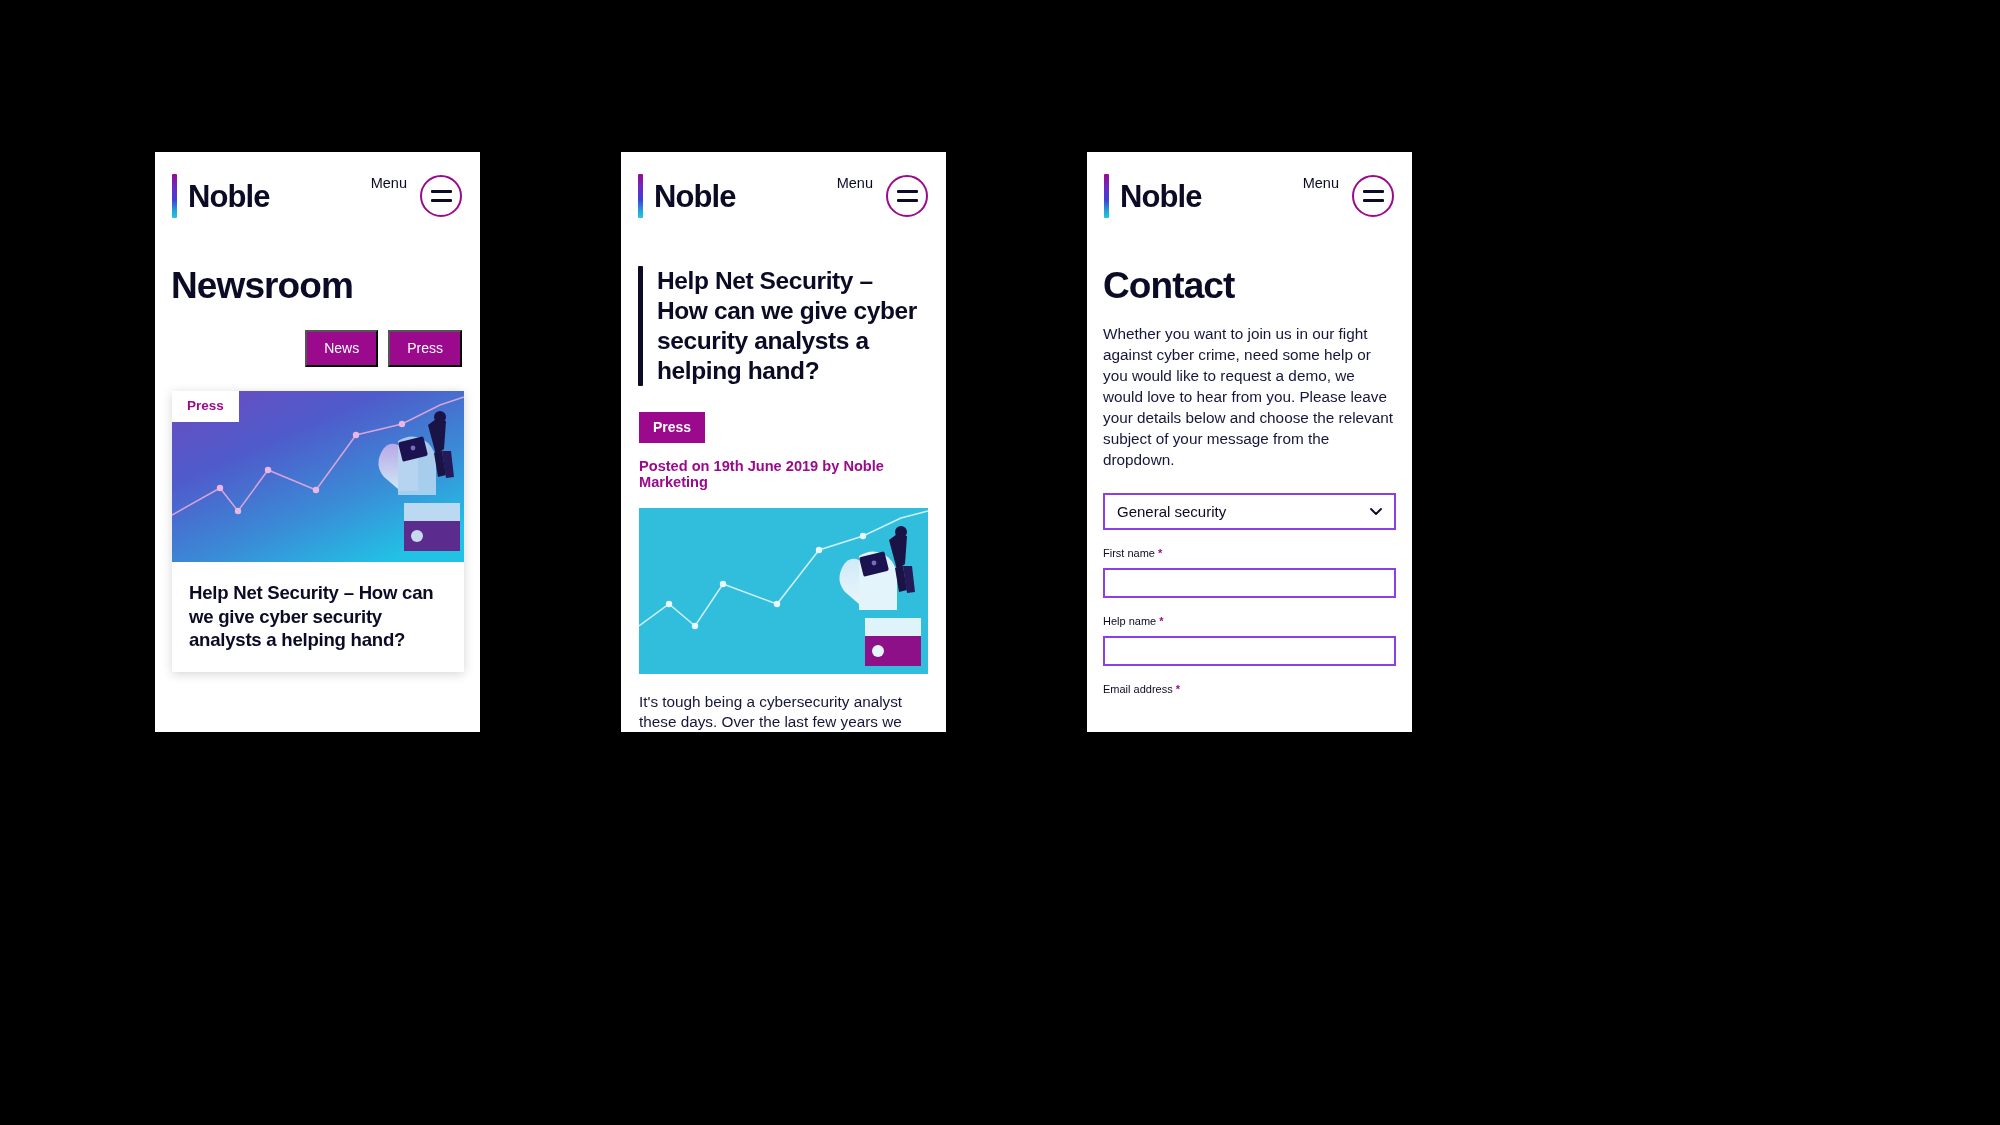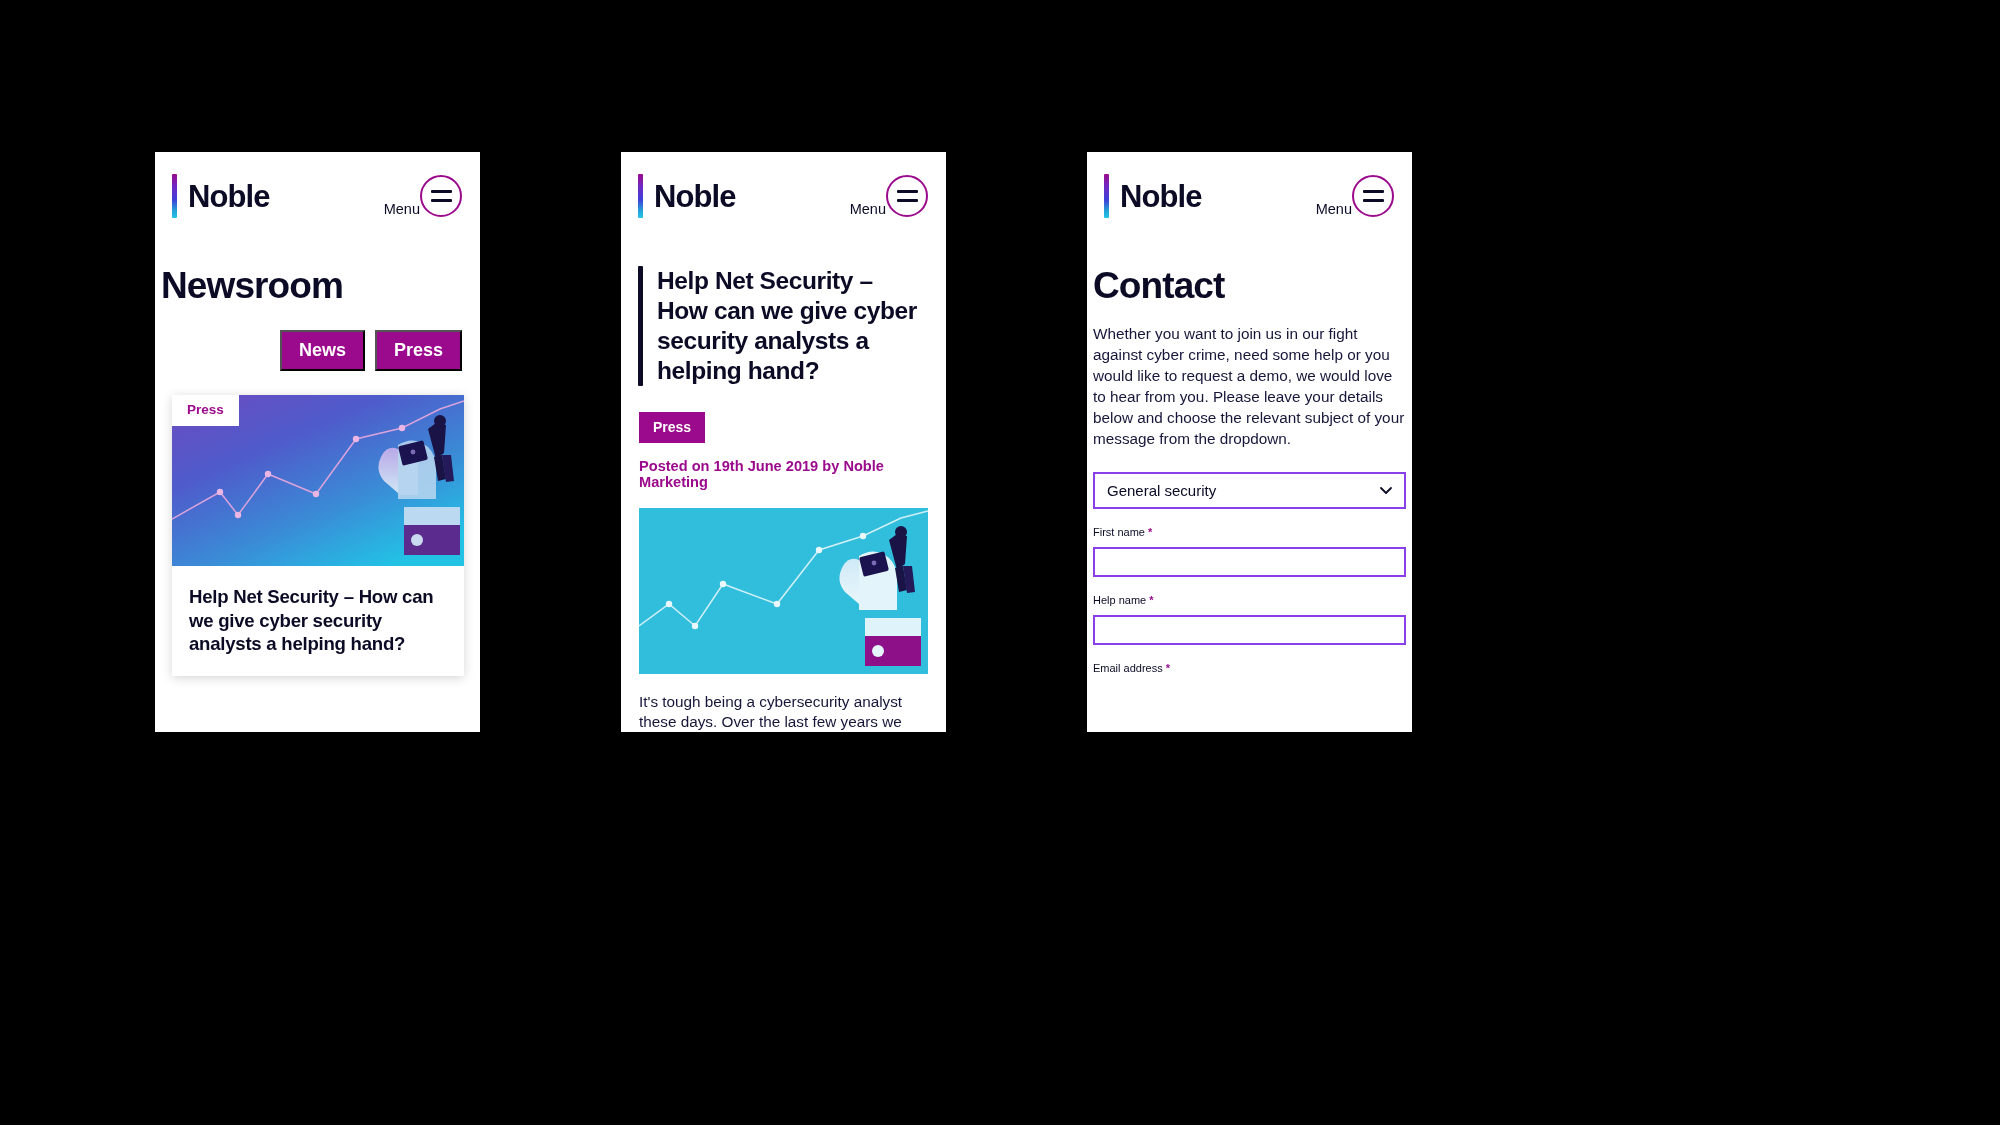--- a/index.html
+++ b/index.html
@@ -32,45 +32,45 @@
   .logo-wrap { display:flex; align-items:center; gap:11px; }
   .logo-bar {
     width: 5px; height: 44px;
     background: linear-gradient(to bottom,#9B0A8C 0%,#6B2BC4 30%,#3F3FD8 58%,#23A7D8 85%,#22C6E8 100%);
     border-radius: 1px;
   }
   .logo-text {
     font-size: 31px; font-weight: 700; letter-spacing: -0.9px;
     color: #0B0B26; line-height: 1;
   }
-  .hdr-right { margin-left:auto; display:flex; align-items:flex-end; }
+  .hdr-right { margin-left:auto; display:flex; align-items:flex-start; gap:13px; }
   .menu-label { font-size: 14.5px; color:#0B0B26; font-weight:400; }
   .burger {
     width: 42px; height: 42px; border-radius: 50%;
     border: 2.4px solid #9B0A8C;
     display:flex; flex-direction:column; justify-content:center; align-items:center; gap:6px;
   }
   .burger i { display:block; width:21px; height:3.2px; background:#0B0B26; border-radius:1px; }
 
   
-  .pad { padding: 0 6px; }
+  .pad { padding: 0 16px; }
   h1.page-title {
     font-size: 37px; font-weight: 700; color:#0B0B26;
     letter-spacing: -0.9px; line-height: 1.06;
     margin-top: 26px;
   }
   p.intro {
     margin-top: 19px;
     font-size: 15.3px; line-height: 1.37; color:#16163A; font-weight:400;
   }
 
   
   .filters { display:flex; justify-content:flex-end; gap:10px; margin-top: 25px; padding:0 18px; }
   .fbtn {
-    background:#9B0A8C; color:#fff; font-size:18px; font-weight:700;
+    background:#9B0A8C; color:#fff; font-size:14px; font-weight:400;
     padding: 9px 17px 10px; line-height:1;
   }
 
   
   .card {
     margin: 24px 16px 0 17px;
     background:#fff;
     box-shadow: 0 2px 10px rgba(0,0,0,.17);
     position: relative;
   }

